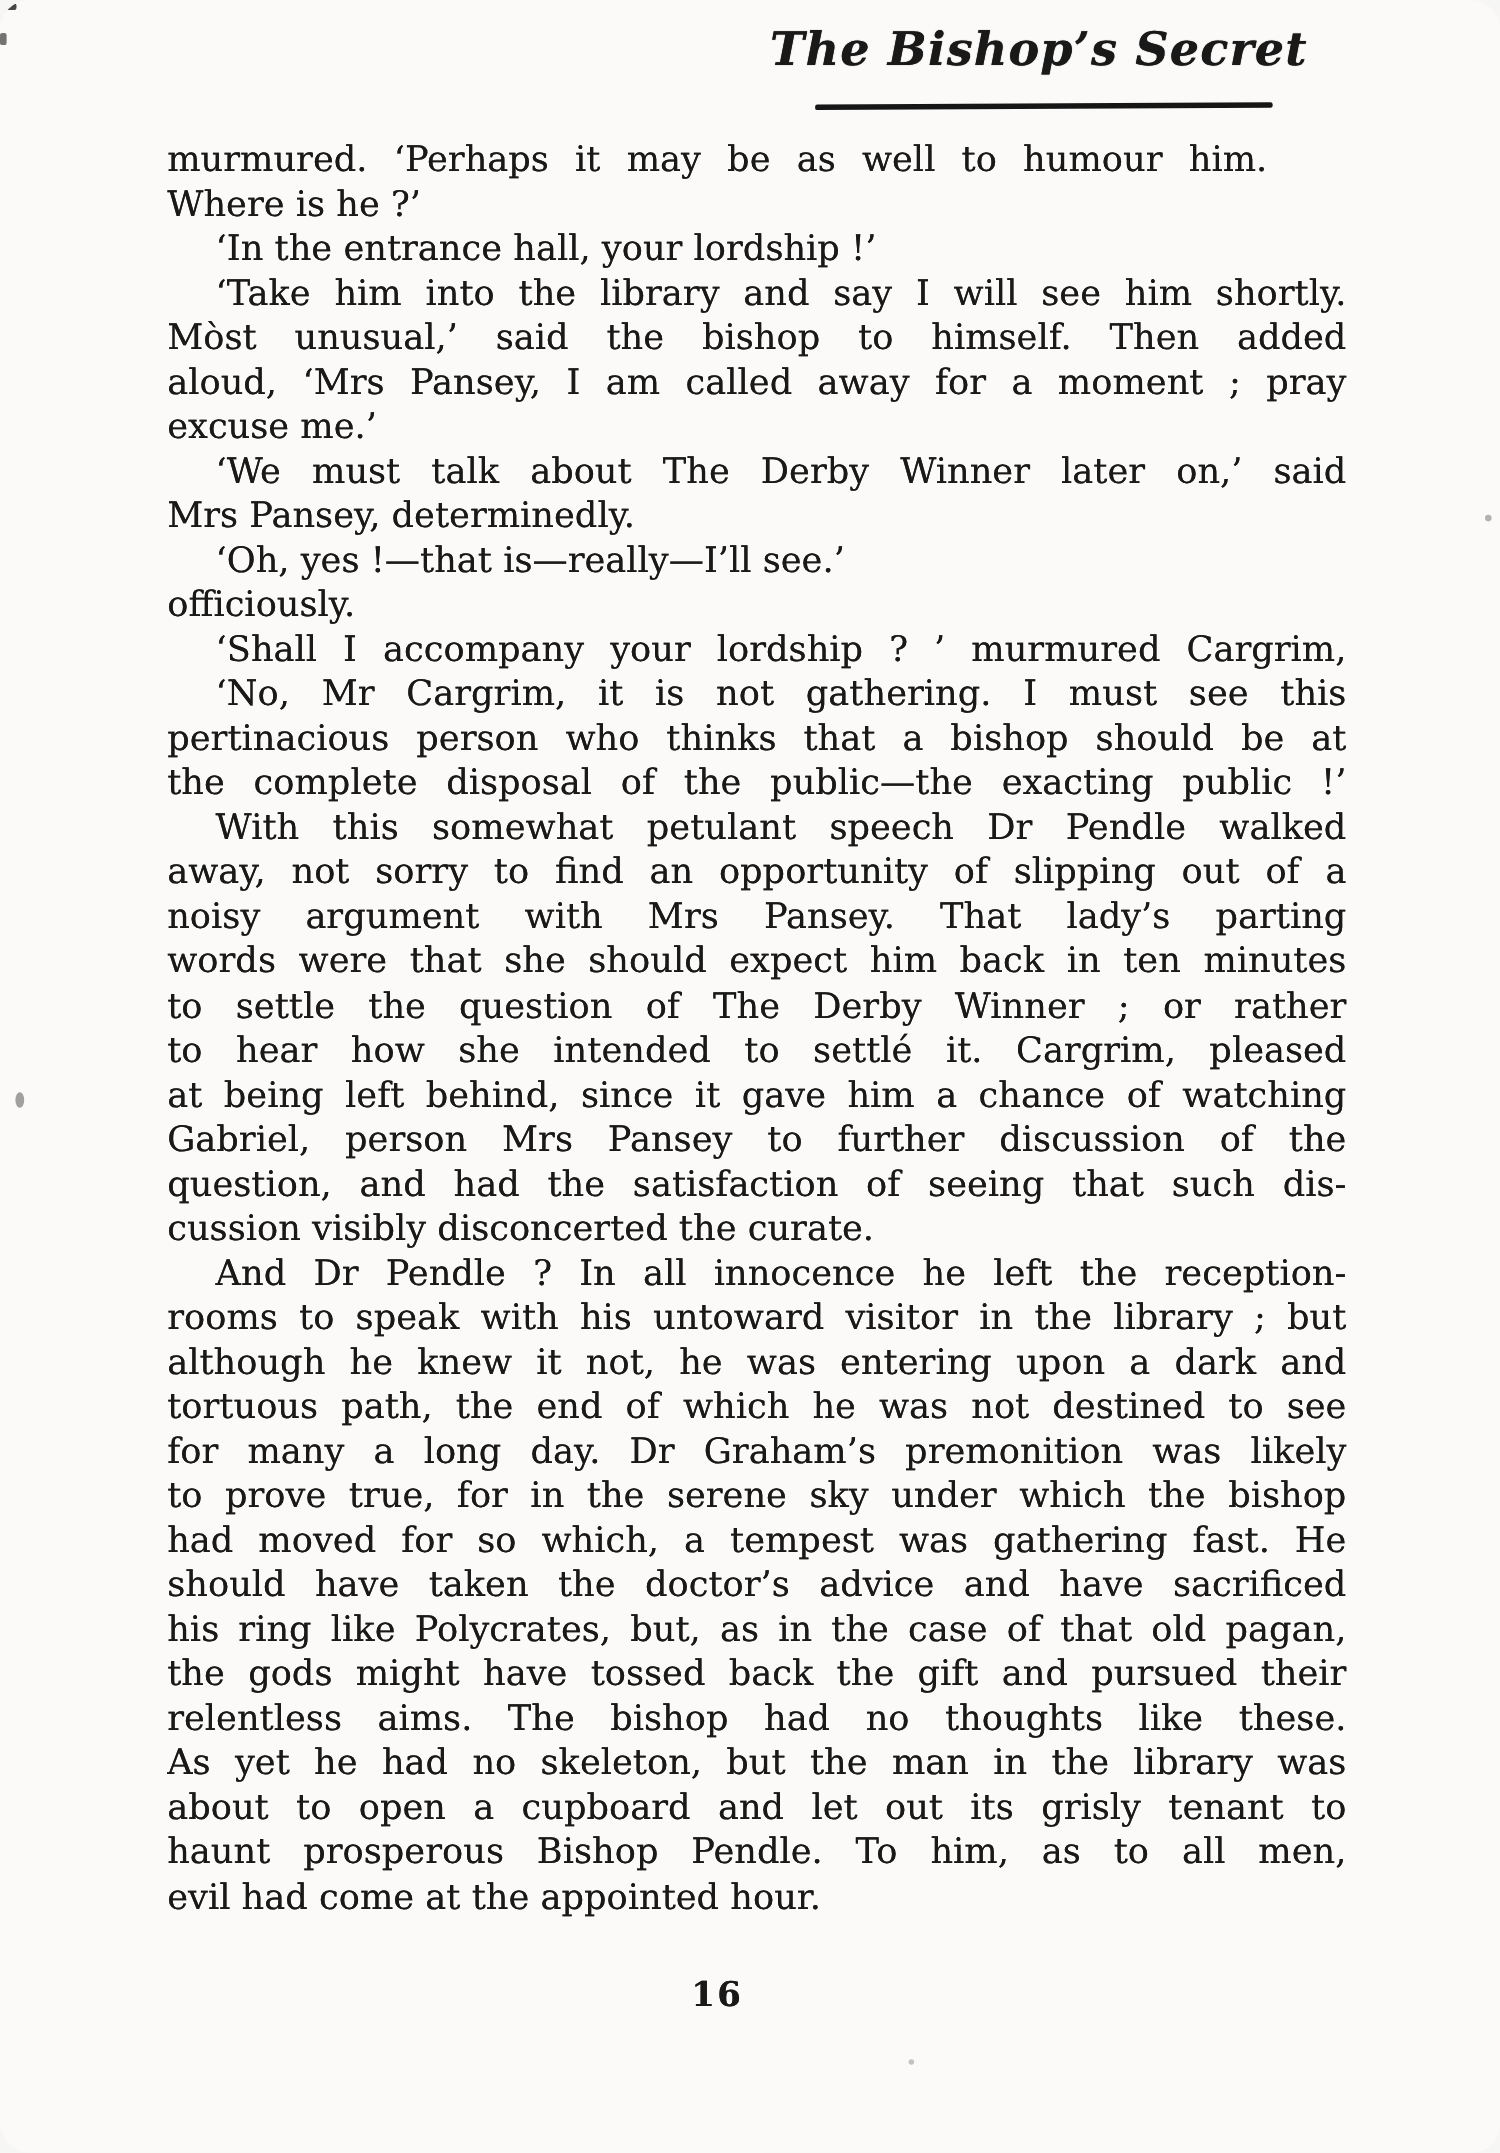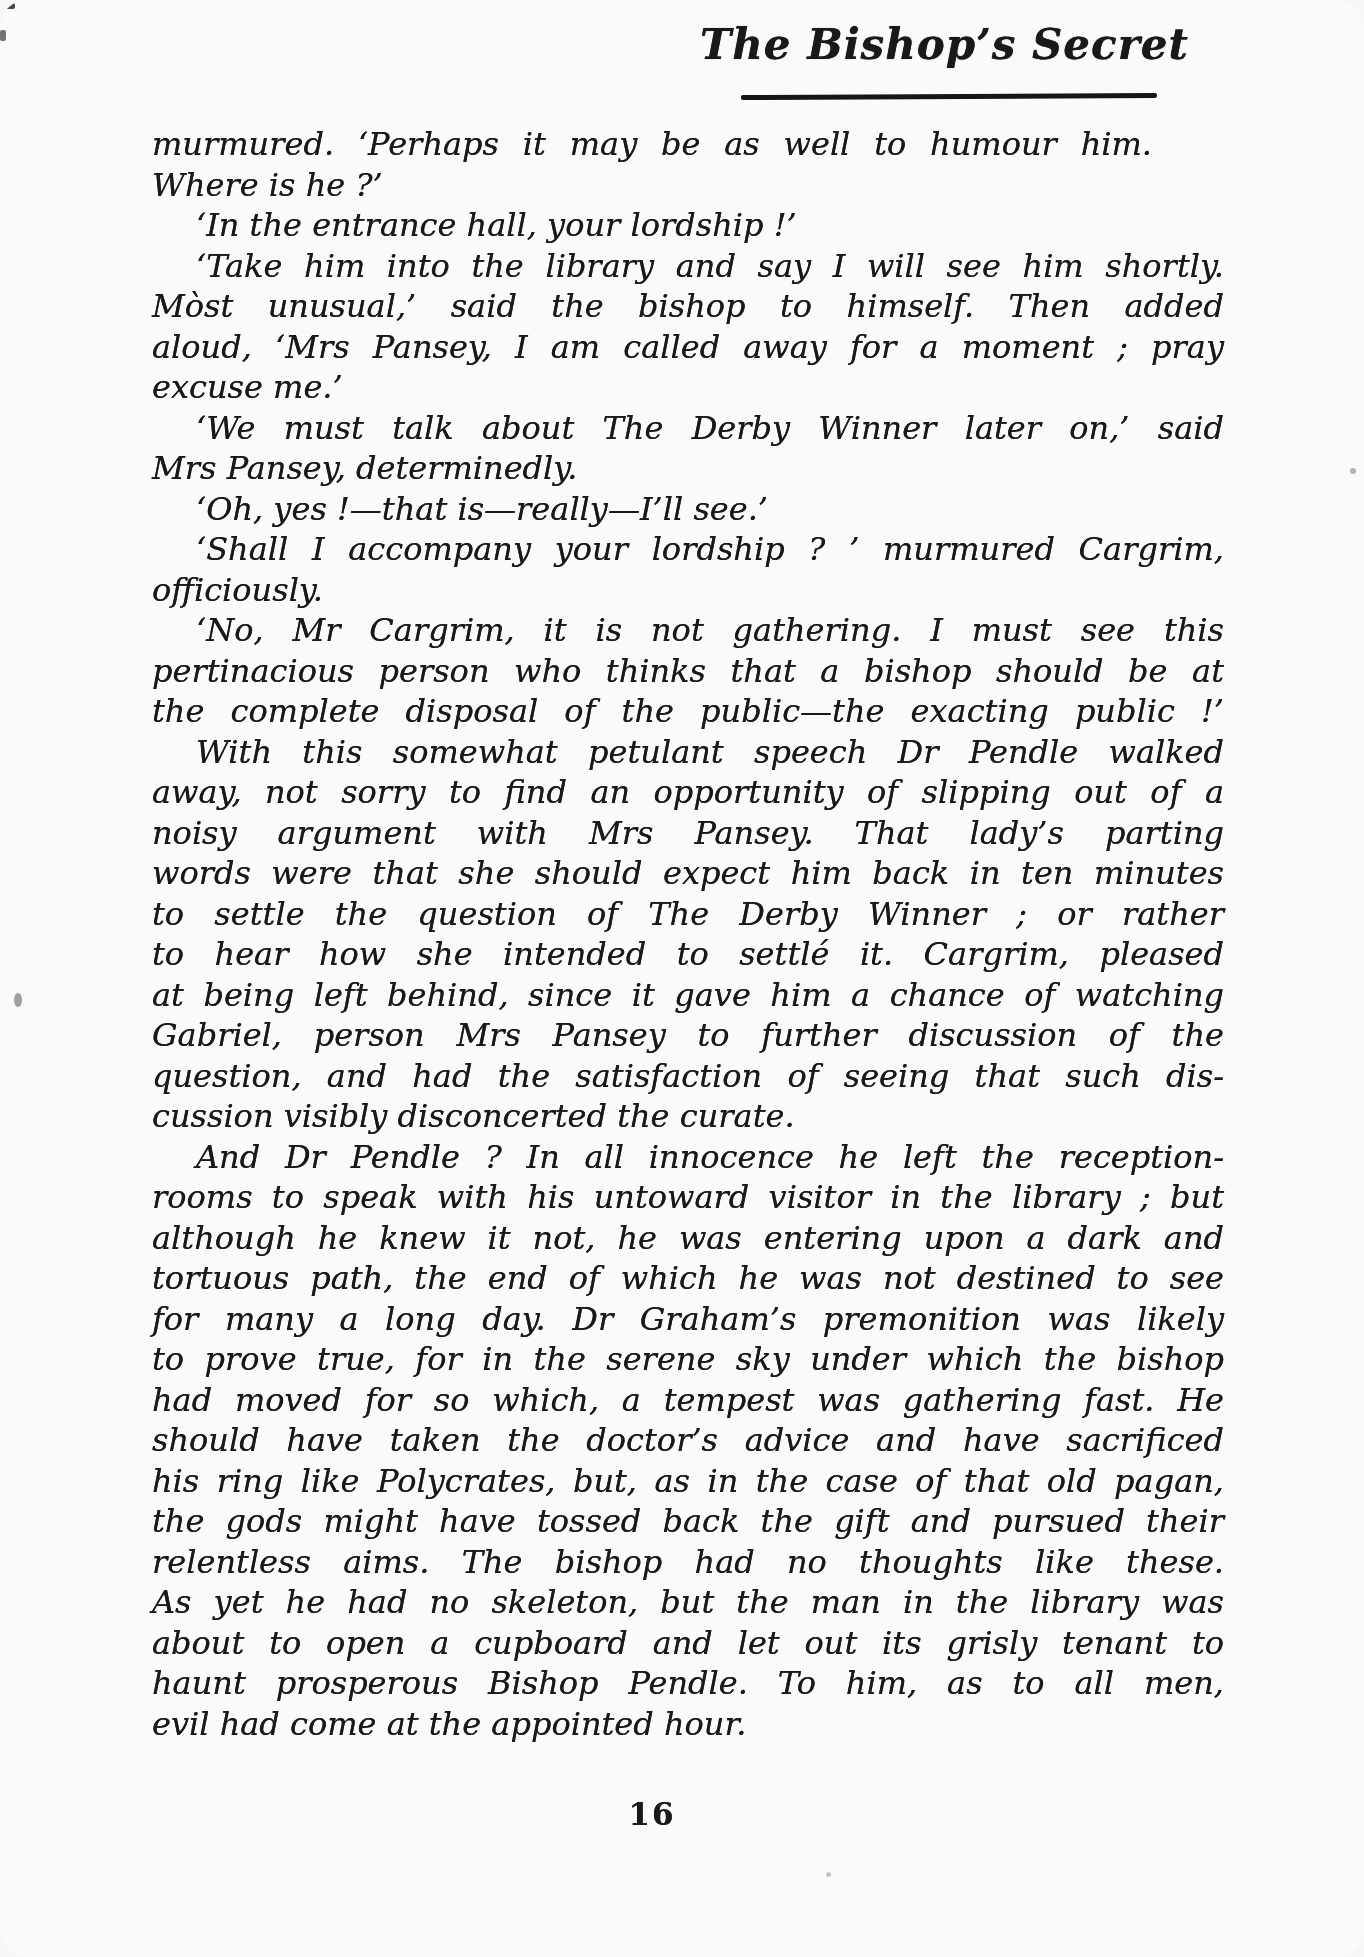--- a/index.html
+++ b/index.html
@@ -39,21 +39,20 @@
     left: 152px; top: 124px;
     width: 1072px;
   }
   .line {
     font-size: 32px;
     line-height: 40.5px;
     height: 40.5px;
     text-align: left;
     white-space: nowrap;
     text-shadow: 0 0 0.6px rgba(20,20,20,.85);
-    font-style: italic;
   }
   .line.just {
     white-space: normal;
     text-align: justify;
     text-align-last: justify;
   }
   .line.indent { padding-left: 44px; }
   .page-number {
     position: absolute;
     top: 1796px; left: 0; width: 1304px;
@@ -82,22 +81,22 @@
   <div class="line just" style="width: 1000px;">murmured. ‘Perhaps it may be as well to humour him.</div>
       <div class="line">Where is he ?’</div>
       <div class="line indent">‘In the entrance hall, your lordship !’</div>
       <div class="line just indent">‘Take him into the library and say I will see him shortly.</div>
       <div class="line just">Mòst unusual,’ said the bishop to himself. Then added</div>
       <div class="line just">aloud, ‘Mrs Pansey, I am called away for a moment ; pray</div>
       <div class="line">excuse me.’</div>
       <div class="line just indent">‘We must talk about The Derby Winner later on,’ said</div>
       <div class="line">Mrs Pansey, determinedly.</div>
       <div class="line indent">‘Oh, yes !—that is—really—I’ll see.’</div>
+      <div class="line">officiously.</div>
       <div class="line just indent">‘Shall I accompany your lordship ? ’ murmured Cargrim,</div>
-      <div class="line">officiously.</div>
       <div class="line just indent">‘No, Mr Cargrim, it is not gathering. I must see this</div>
       <div class="line just">pertinacious person who thinks that a bishop should be at</div>
       <div class="line just">the complete disposal of the public—the exacting public !’</div>
       <div class="line just indent">With this somewhat petulant speech Dr Pendle walked</div>
       <div class="line just">away, not sorry to find an opportunity of slipping out of a</div>
       <div class="line just">noisy argument with Mrs Pansey. That lady’s parting</div>
       <div class="line just">words were that she should expect him back in ten minutes</div>
       <div class="line just">to settle the question of The Derby Winner ; or rather</div>
       <div class="line just">to hear how she intended to settlé it. Cargrim, pleased</div>
       <div class="line just">at being left behind, since it gave him a chance of watching</div>

